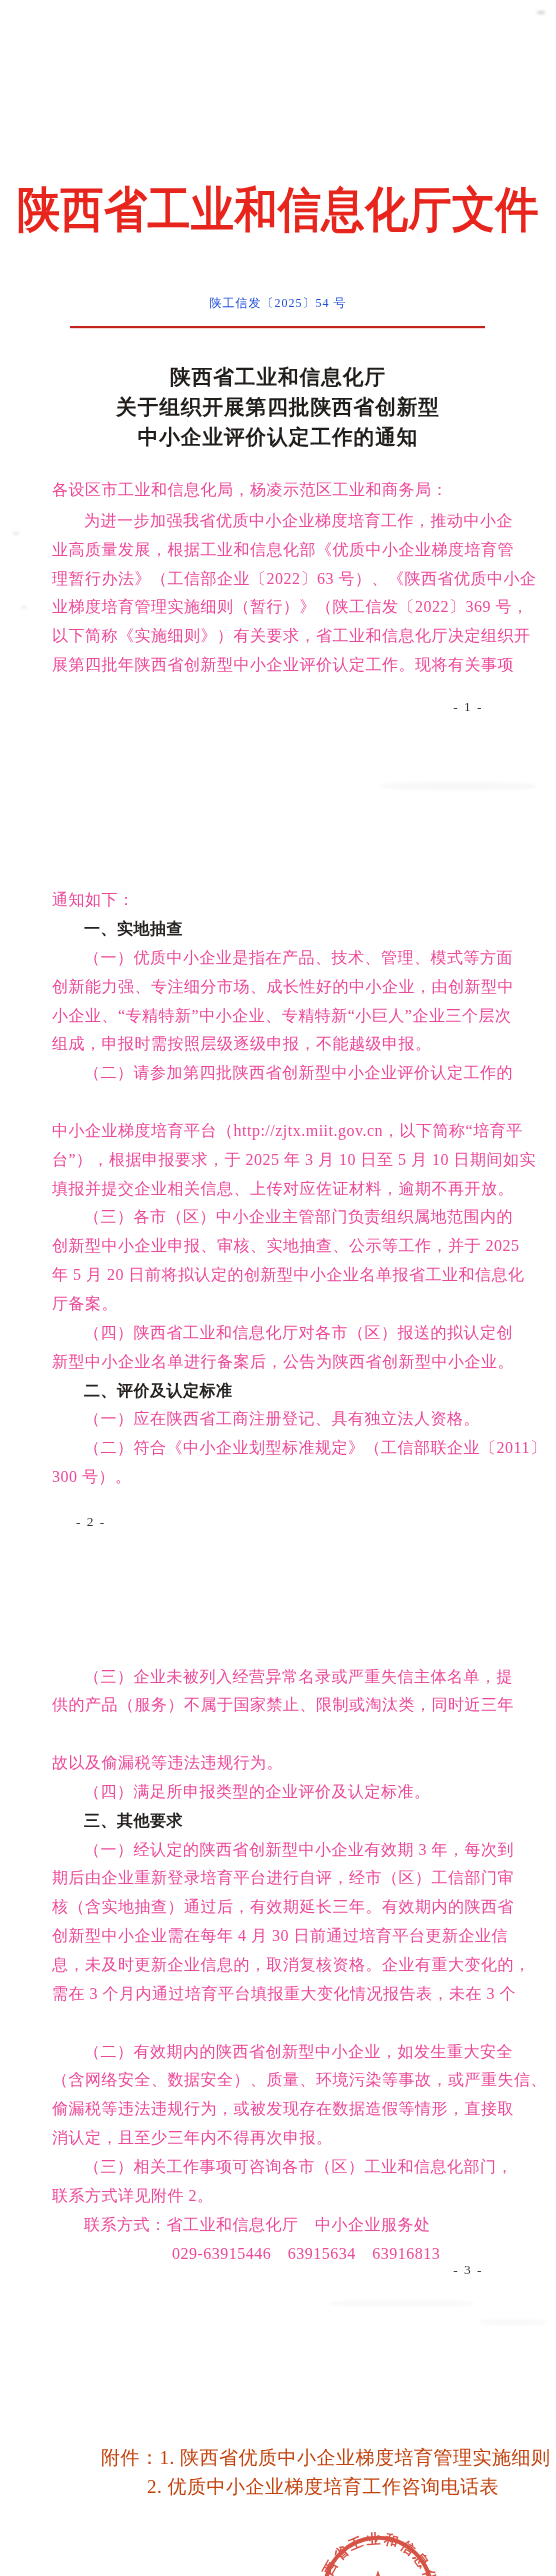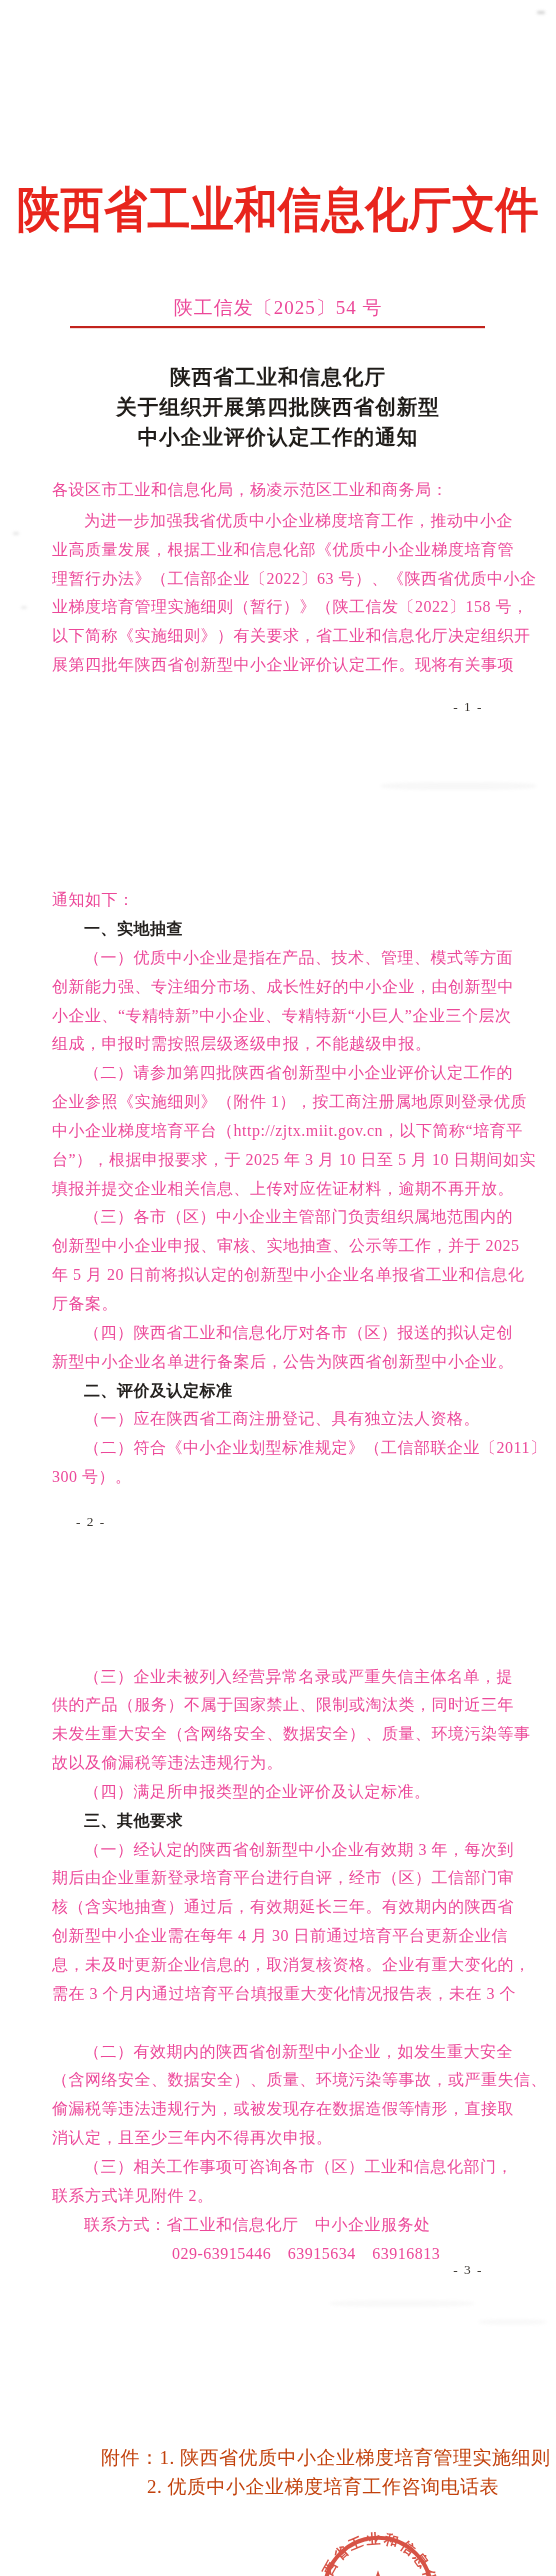--- a/index.html
+++ b/index.html
@@ -17,21 +17,21 @@
     text-align:center;
     font-size:43px;line-height:57px;font-weight:bold;
     color:#e8251d;
     letter-spacing:0.5px;
     font-family:"Liberation Serif","DejaVu Serif",serif;
     transform:scaleY(1.12);
   }
   .doc-number{
     position:absolute;top:295px;left:0;width:556px;
     text-align:center;
-    font-size:19px;color:#ec4899;letter-spacing:1px;
+    font-size:12px;color:#1d4ed8;letter-spacing:1px;
   }
   .red-rule{
     position:absolute;top:326px;left:70px;width:415px;height:1.5px;
     background:#c2231d;
     box-shadow:0 0.5px 0 rgba(194,35,29,.35);
   }
   .doc-title{
     position:absolute;left:0;width:556px;text-align:center;
     font-size:20.6px;font-weight:bold;color:#201d1a;
     letter-spacing:1px;line-height:29px;white-space:nowrap;
@@ -71,51 +71,49 @@
   <div class="red-rule"></div>
 
   <div class="doc-title" style="top:363px">陕西省工业和信息化厅</div>
   <div class="doc-title" style="top:393px">关于组织开展第四批陕西省创新型</div>
   <div class="doc-title" style="top:423px">中小企业评价认定工作的通知</div>
 
   <div class="line" style="top:475px">各设区市工业和信息化局，杨凌示范区工业和商务局：</div>
   <div class="line indent" style="top:506px">为进一步加强我省优质中小企业梯度培育工作，推动中小企</div>
   <div class="line" style="top:535px">业高质量发展，根据工业和信息化部《优质中小企业梯度培育管</div>
   <div class="line" style="top:564px">理暂行办法》（工信部企业〔2022〕63 号）、《陕西省优质中小企</div>
-  <div class="line" style="top:592px">业梯度培育管理实施细则（暂行）》（陕工信发〔2022〕158 号，</div>
+  <div class="line" style="top:592px">业梯度培育管理实施细则（暂行）》（陕工信发〔2022〕369 号，</div>
   <div class="line" style="top:621px">以下简称《实施细则》）有关要求，省工业和信息化厅决定组织开</div>
   <div class="line" style="top:650px">展第四批年陕西省创新型中小企业评价认定工作。现将有关事项</div>
   <div class="pageno" style="top:697px;right:73px">- 1 -</div>
 
   <div class="line" style="top:885px">通知如下：</div>
   <div class="line indent hei" style="top:914px">一、实地抽查</div>
   <div class="line indent" style="top:943px">（一）优质中小企业是指在产品、技术、管理、模式等方面</div>
   <div class="line" style="top:972px">创新能力强、专注细分市场、成长性好的中小企业，由创新型中</div>
   <div class="line" style="top:1001px">小企业、“专精特新”中小企业、专精特新“小巨人”企业三个层次</div>
   <div class="line" style="top:1029px">组成，申报时需按照层级逐级申报，不能越级申报。</div>
   <div class="line indent" style="top:1058px">（二）请参加第四批陕西省创新型中小企业评价认定工作的</div>
-  <div class="line" style="top:1087px">企业参照《实施细则》（附件 1），按工商注册属地原则登录优质</div>
   <div class="line" style="top:1116px">中小企业梯度培育平台（http://zjtx.miit.gov.cn，以下简称“培育平</div>
   <div class="line" style="top:1145px">台”），根据申报要求，于 2025 年 3 月 10 日至 5 月 10 日期间如实</div>
   <div class="line" style="top:1174px">填报并提交企业相关信息、上传对应佐证材料，逾期不再开放。</div>
   <div class="line indent" style="top:1202px">（三）各市（区）中小企业主管部门负责组织属地范围内的</div>
   <div class="line" style="top:1231px">创新型中小企业申报、审核、实地抽查、公示等工作，并于 2025</div>
   <div class="line" style="top:1260px">年 5 月 20 日前将拟认定的创新型中小企业名单报省工业和信息化</div>
   <div class="line" style="top:1289px">厅备案。</div>
   <div class="line indent" style="top:1318px">（四）陕西省工业和信息化厅对各市（区）报送的拟认定创</div>
   <div class="line" style="top:1347px">新型中小企业名单进行备案后，公告为陕西省创新型中小企业。</div>
   <div class="line indent hei" style="top:1376px">二、评价及认定标准</div>
   <div class="line indent" style="top:1404px">（一）应在陕西省工商注册登记、具有独立法人资格。</div>
   <div class="line indent" style="top:1433px">（二）符合《中小企业划型标准规定》（工信部联企业〔2011〕</div>
   <div class="line" style="top:1462px">300 号）。</div>
   <div class="pageno" style="top:1512px;left:76px">- 2 -</div>
 
   <div class="line indent" style="top:1662px">（三）企业未被列入经营异常名录或严重失信主体名单，提</div>
   <div class="line" style="top:1690px">供的产品（服务）不属于国家禁止、限制或淘汰类，同时近三年</div>
-  <div class="line" style="top:1719px">未发生重大安全（含网络安全、数据安全）、质量、环境污染等事</div>
   <div class="line" style="top:1748px">故以及偷漏税等违法违规行为。</div>
   <div class="line indent" style="top:1777px">（四）满足所申报类型的企业评价及认定标准。</div>
   <div class="line indent hei" style="top:1806px">三、其他要求</div>
   <div class="line indent" style="top:1835px">（一）经认定的陕西省创新型中小企业有效期 3 年，每次到</div>
   <div class="line" style="top:1863px">期后由企业重新登录培育平台进行自评，经市（区）工信部门审</div>
   <div class="line" style="top:1892px">核（含实地抽查）通过后，有效期延长三年。有效期内的陕西省</div>
   <div class="line" style="top:1921px">创新型中小企业需在每年 4 月 30 日前通过培育平台更新企业信</div>
   <div class="line" style="top:1950px">息，未及时更新企业信息的，取消复核资格。企业有重大变化的，</div>
   <div class="line" style="top:1979px">需在 3 个月内通过培育平台填报重大变化情况报告表，未在 3 个</div>
   <div class="line indent" style="top:2037px">（二）有效期内的陕西省创新型中小企业，如发生重大安全</div>

